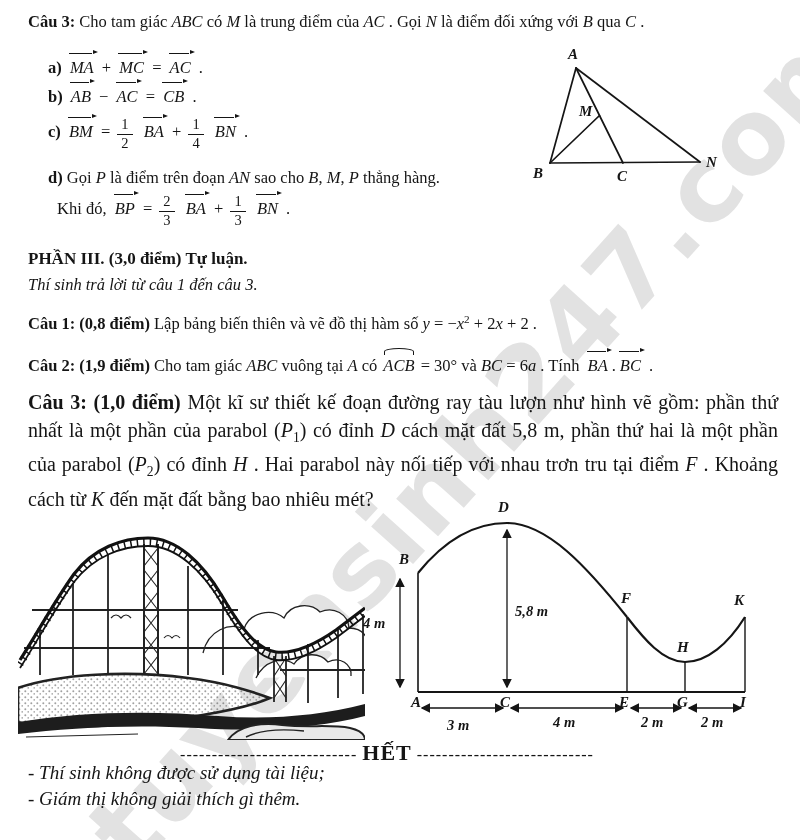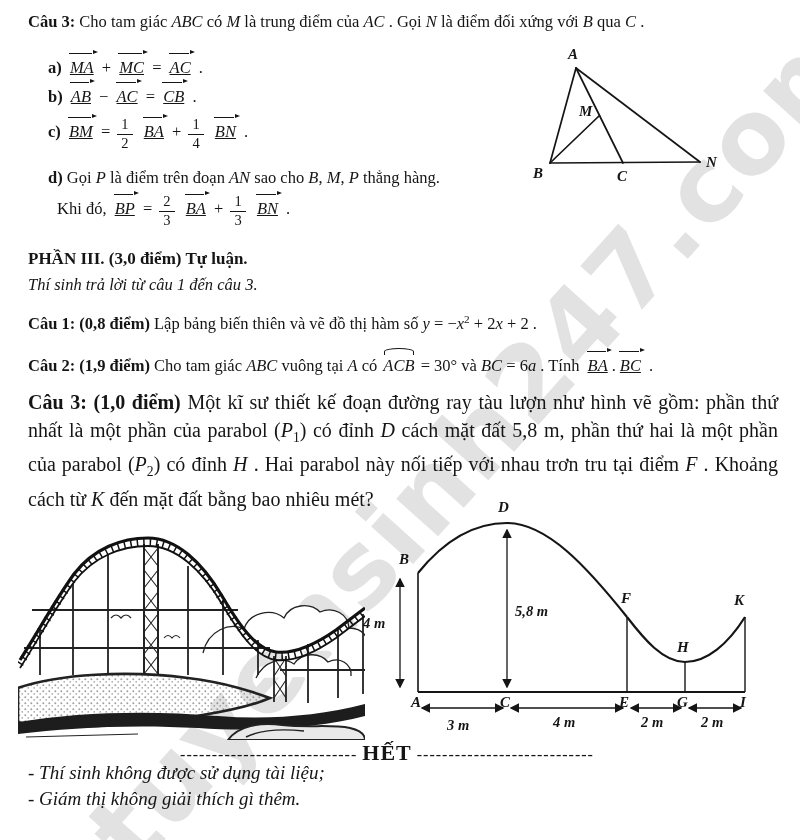--- a/index.html
+++ b/index.html
@@ -12,21 +12,21 @@
   .content{position:absolute;left:0;top:0;right:0;bottom:0;z-index:1;}
   .line{position:absolute;left:28px;right:16px;font-size:16.5px;line-height:1.3;}
   .opt{left:48px;}
   .lbl{font-weight:bold;}
   .para{position:absolute;left:28px;right:22px;font-size:20px;line-height:27.5px;text-align:justify;}
   .heading{font-weight:bold;font-size:17px;}
   .subheading{font-style:italic;}
   i{font-style:italic;}
   sub,sup{font-size:.68em;}
   
-  .vec{display:inline-block;position:relative;margin:0 2px;padding:3px 2px 0 2px;font-style:italic;text-decoration:underline;}
+  .vec{display:inline-block;position:relative;margin:0 2px;padding:3px 2px 0 2px;font-style:italic;}
   .vec::before{content:"";position:absolute;left:1px;right:4px;top:-1px;border-top:1.3px solid #151515;}
   .vec::after{content:"";position:absolute;right:-2px;top:-3.6px;border-left:5px solid #151515;
         border-top:2.8px solid transparent;border-bottom:2.8px solid transparent;}
   
   .hat{display:inline-block;position:relative;margin:0 1px;padding:4px 1px 0 1px;font-style:italic;}
   .hat::before{content:"";position:absolute;left:6%;right:6%;top:-3px;height:6px;
         border:1.4px solid #151515;border-bottom:none;border-radius:100% 100% 0 0;}
   
   .frac{display:inline-block;vertical-align:-0.78em;text-align:center;margin:0 3px;
         font-size:.88em;line-height:1.1;}

